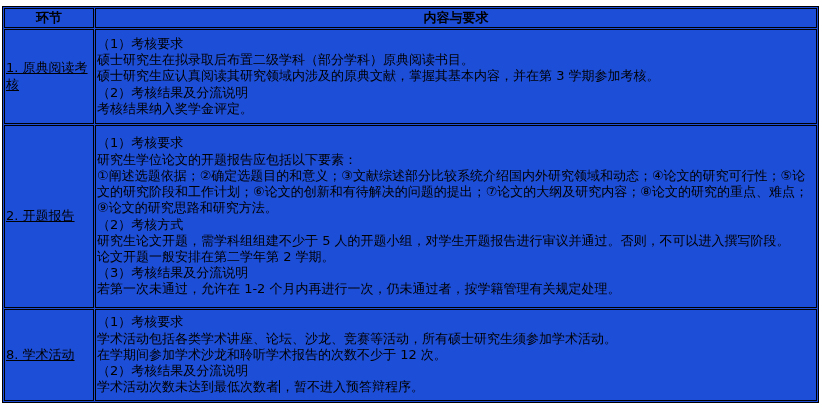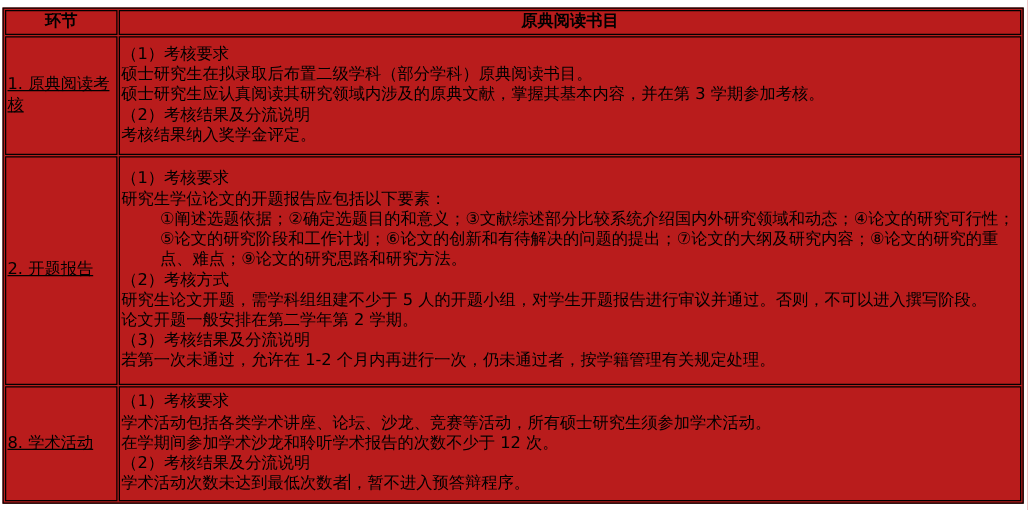--- a/index.html
+++ b/index.html
@@ -1,41 +1,41 @@
 <!DOCTYPE html>
 <html><head>
 <meta charset="utf-8">
 <style>
   html, body { margin: 0; padding: 0; background: #ffffff; }
   body { width: 822px; height: 408px; overflow: hidden; position: relative;
          font-family: "DejaVu Sans", "Liberation Sans", sans-serif; color: #000; }
   .tbl {
     position: absolute; left: 2px; top: 6px; width: 817px;
     border-collapse: separate; border-spacing: 1px;
-    border: 1px solid #000; background: #b91c1c;
+    border: 1px solid #000; background: #1d4ed8;
   }
   .tbl td, .tbl th {
     border: 1px solid #000; padding: 0 1px; vertical-align: middle;
     font-size: 13px; line-height: 16.2px; font-weight: normal; text-align: left;
   }
   .tbl th { font-weight: bold; text-align: center; height: 18px; padding: 0; font-size: 13px; }
   .col1 { width: 86px; }
   .stage { font-size: 13px; line-height: 18px; text-decoration: underline; }
   .line { display: block; white-space: nowrap; }
-  .line.wrap { white-space: normal; padding-left: 31px; }
+  .line.wrap { white-space: normal; }
   .caret { display: inline-block; width: 1px; height: 13px; background: #000; vertical-align: -2px; margin-right: 1px; }
 </style>
 </head>
 <body>
 
 <table class="tbl">
   <tbody>
       <tr>
     <th class="col1">环节</th>
-    <th>原典阅读书目</th>
+    <th>内容与要求</th>
   </tr>
   <tr style="height:95px;">
     <td class="col1 stage">1. 原典阅读考核</td>
     <td>
       <span class="line">（1）考核要求</span>
       <span class="line">硕士研究生在拟录取后布置二级学科（部分学科）原典阅读书目。</span>
       <span class="line">硕士研究生应认真阅读其研究领域内涉及的原典文献，掌握其基本内容，并在第 3 学期参加考核。</span>
       <span class="line">（2）考核结果及分流说明</span>
       <span class="line">考核结果纳入奖学金评定。</span>
     </td>

